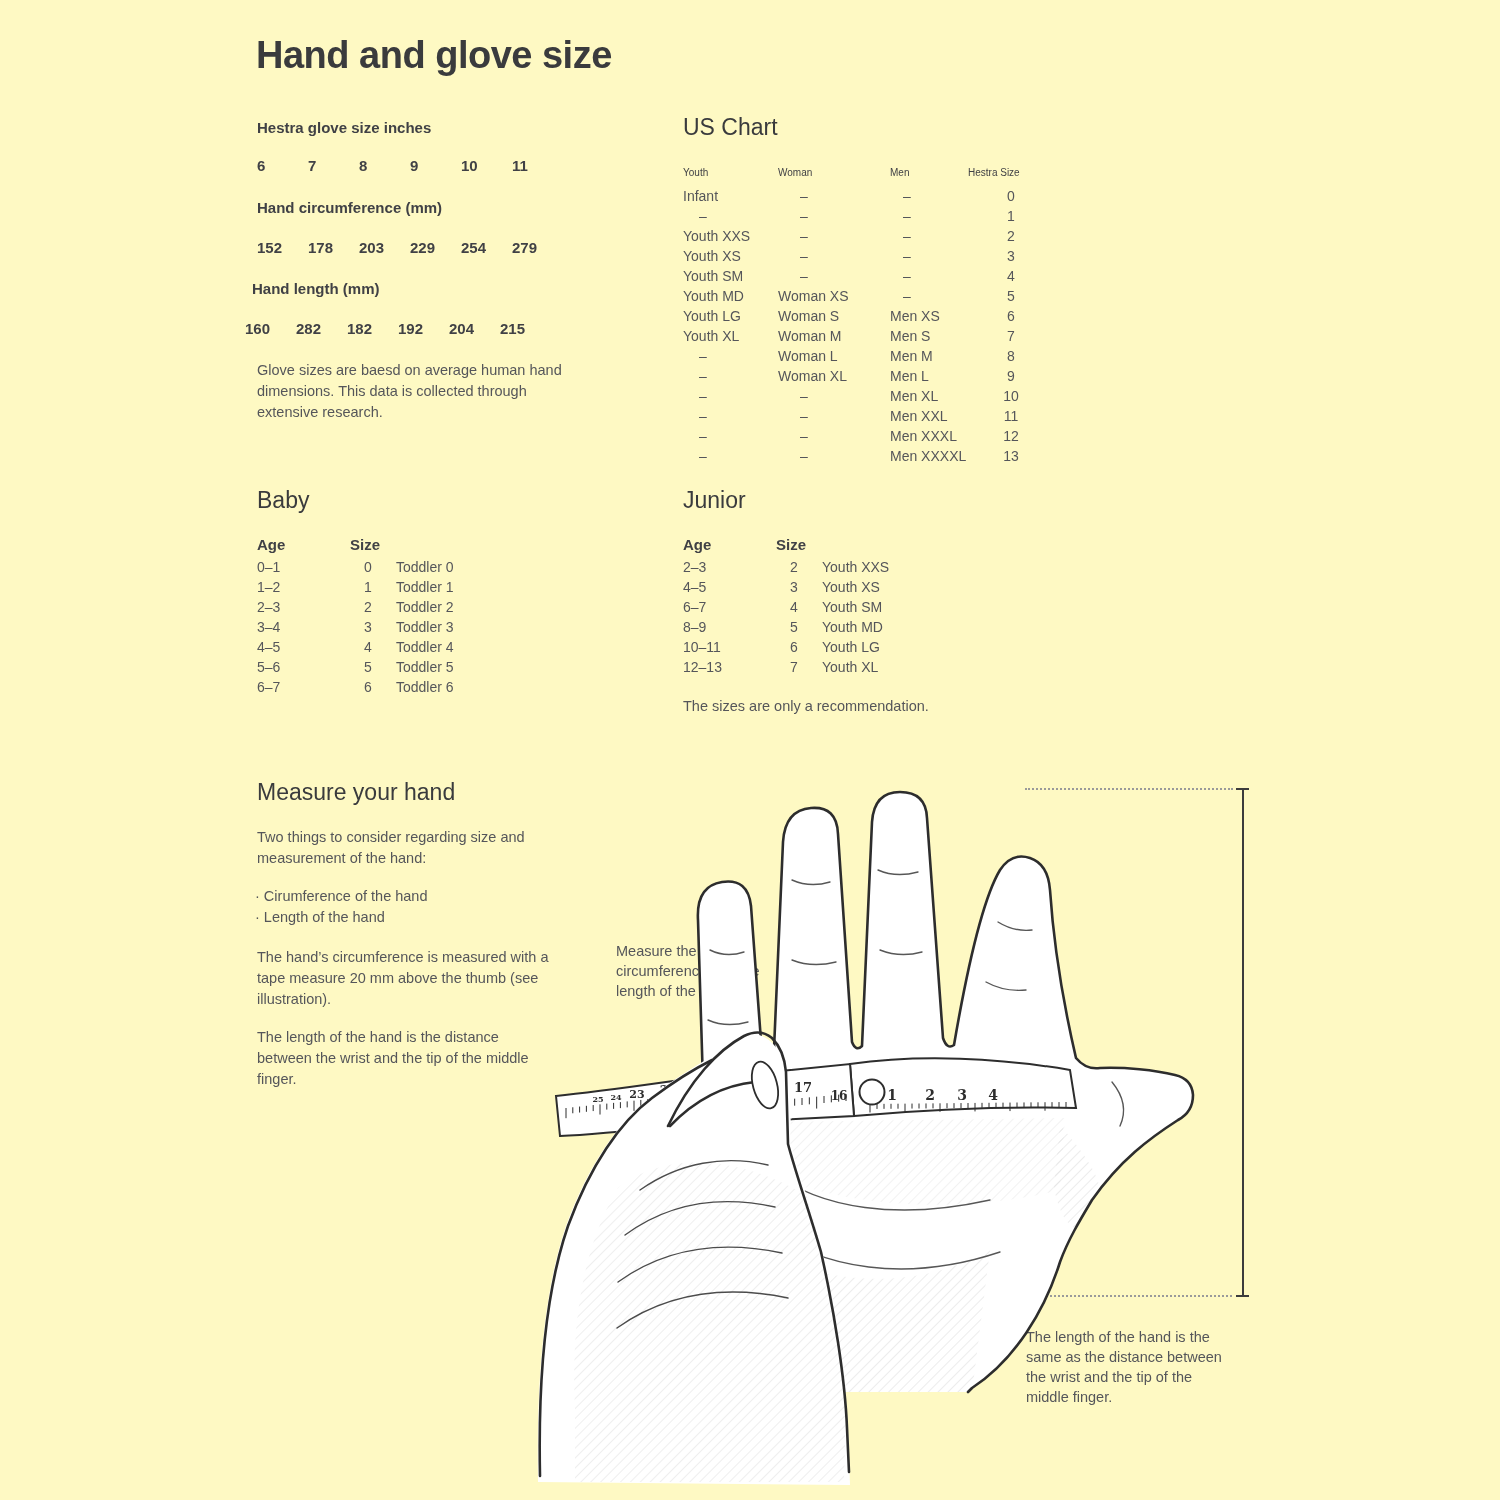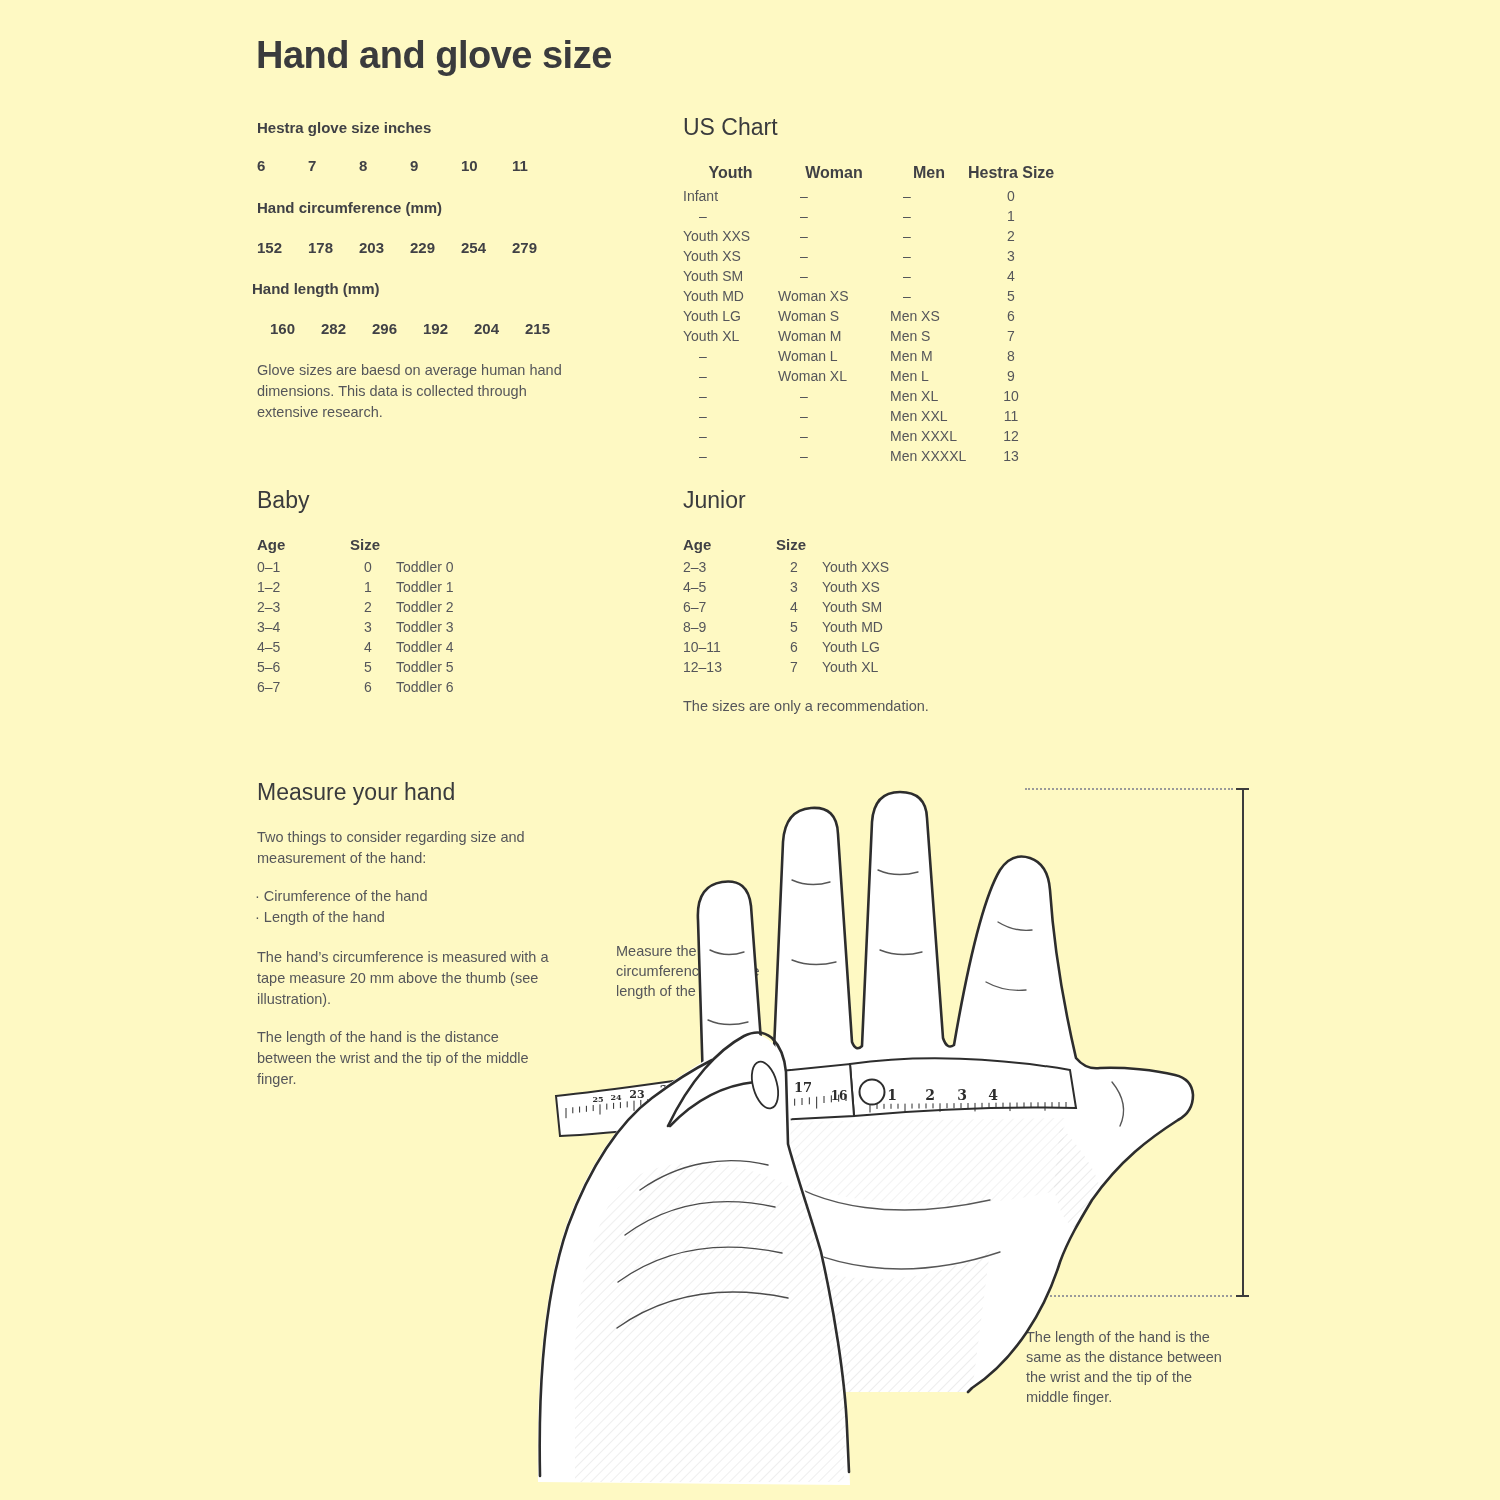--- a/index.html
+++ b/index.html
@@ -13,21 +13,21 @@
   .para{font-size:14.5px;line-height:21px;color:#55565a;}
   
   .valrow{display:flex;}
   .valrow span{display:inline-block;width:51px;font-size:15px;font-weight:700;color:#404145;}
   
   .usrow{display:flex;font-size:14px;line-height:20px;color:#55565a;white-space:nowrap;}
   .usrow .c0{width:95px;}
   .usrow .c1{width:112px;}
   .usrow .c2{width:78px;}
   .usrow .c3{width:86px;text-align:center;}
-  .usrow.hdr .c0,.usrow.hdr .c1,.usrow.hdr .c2,.usrow.hdr .c3{font-size:16px;font-weight:700;color:#404145;text-align:center;}
+  .usrow.hdr .c0,.usrow.hdr .c1,.usrow.hdr .c2,.usrow.hdr .c3{font-size:10px;font-weight:400;color:#404145;text-align:left;}
   .usrow .c0.dash{padding-left:16px;width:79px;}
   .usrow .c1.dash{padding-left:22px;width:90px;}
   .usrow .c2.dash{padding-left:13px;width:65px;}
   
   .jrow{display:flex;font-size:14px;line-height:20px;color:#55565a;white-space:nowrap;}
   .jrow .c0{width:93px;}
   .jrow .c1{width:36px;text-align:center;}
   .jrow .c2{margin-left:10px;}
   .jrow.hdr .c0,.jrow.hdr .c1{font-size:15px;font-weight:700;color:#404145;text-align:left;}
   
@@ -63,24 +63,24 @@
   <div class="abs valrow" style="left:257px;top:239px;">
       <span>152</span>
       <span>178</span>
       <span>203</span>
       <span>229</span>
       <span>254</span>
       <span>279</span>
     </div>
 
   <div class="abs lbl" style="left:252px;top:280px;">Hand length (mm)</div>
-  <div class="abs valrow" style="left:257px;top:320px;text-align:center;">
+  <div class="abs valrow" style="left:245px;top:320px;">
       <span>160</span>
       <span>282</span>
-      <span>296</span>
+      <span>182</span>
       <span>192</span>
       <span>204</span>
       <span>215</span>
     </div>
 
   <div class="abs para" style="left:257px;top:360px;width:318px;">Glove sizes are baesd on average human hand dimensions. This data is collected through extensive research.</div>
 
   <div class="abs sec-title" style="left:683px;top:114px;">US Chart</div>
   <div class="abs usrow hdr" style="left:683px;top:163px;">
     <span class="c0">Youth</span>

